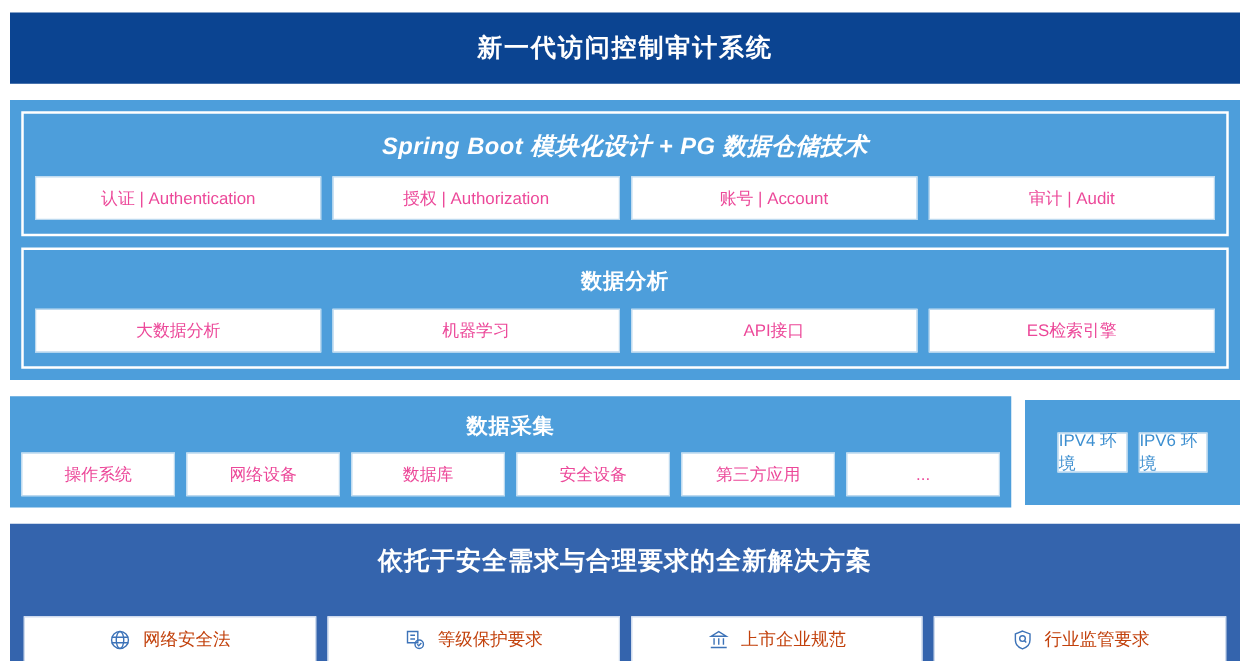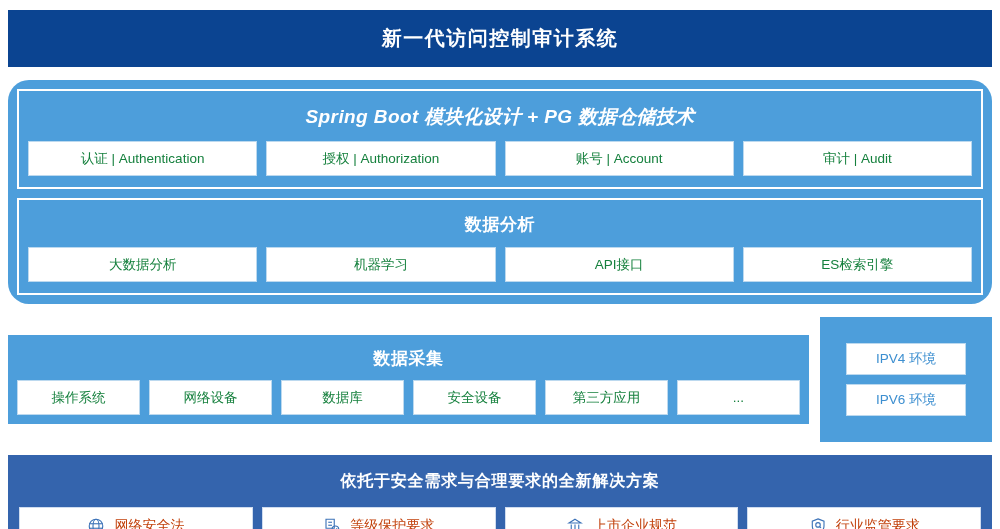--- a/index.html
+++ b/index.html
@@ -23,21 +23,21 @@
     font-weight: bold;
     letter-spacing: 1.5px;
   }
 
   
   .panel {
     background: #4d9edb;
     padding: 9px;
   }
 
-  .section-stack { margin-top: 13px; border-radius: 21px; }
+  .section-stack { margin-top: 13px; }
 
   
   .group {
     border: 2px solid #ffffff;
     padding: 9px 9px 11px 9px;
   }
   .group + .group { margin-top: 9px; }
 
   .group-title {
     text-align: center;
@@ -49,45 +49,45 @@
   }
   .group-title.italic { font-style: italic; font-size: 19px; letter-spacing: 0.4px; }
 
   .chip-row { display: flex; gap: 9px; }
   .chip {
     flex: 1 1 0;
     background: #ffffff;
     border: 1px solid #bcd9ef;
     height: 35px;
     display: flex; align-items: center; justify-content: center;
-    color: #15803d;
+    color: #ec4899;
     font-size: 13.5px;
     white-space: nowrap;
   }
 
   
   .collect-wrap { display: flex; gap: 11px; margin-top: 13px; align-items: center; }
   .collect-main { flex: 1 1 auto; background: #4d9edb; padding: 9px; }
   .collect-side {
     width: 172px; background: #4d9edb; padding: 26px;
-    display: flex; flex-direction: column; gap: 9px; justify-content: center;
+    display: flex; flex-direction: row; gap: 9px; justify-content: center;
   }
   .collect-main .group-title { padding: 3px 0 10px 0; }
   .side-chip {
     background: #ffffff; border: 1px solid #bcd9ef;
     height: 32px;
     display: flex; align-items: center; justify-content: center;
     color: #3d8fd0; font-size: 13.5px;
   }
 
   
   .footer-wrap { margin-top: 13px; background: #3464ad; padding: 10px 11px 13px 11px; }
   .footer-title {
     text-align: center; color: #ffffff; font-weight: bold;
-    font-size: 16px; padding: 6px 0 15px 0; letter-spacing: 0.8px;
+    font-size: 20px; padding: 6px 0 31px 0; letter-spacing: 0.8px;
   }
   .footer-chip {
     flex: 1 1 0; background: #ffffff; border: 1px solid #cfdcef;
     height: 38px; display: flex; align-items: center; justify-content: center;
     gap: 9px; color: #c2410c; font-size: 14px;
   }
   .footer-chip .ficon { display: flex; align-items: center; }
   .footer-chip svg { display: block; }
 </style>
 </head>

